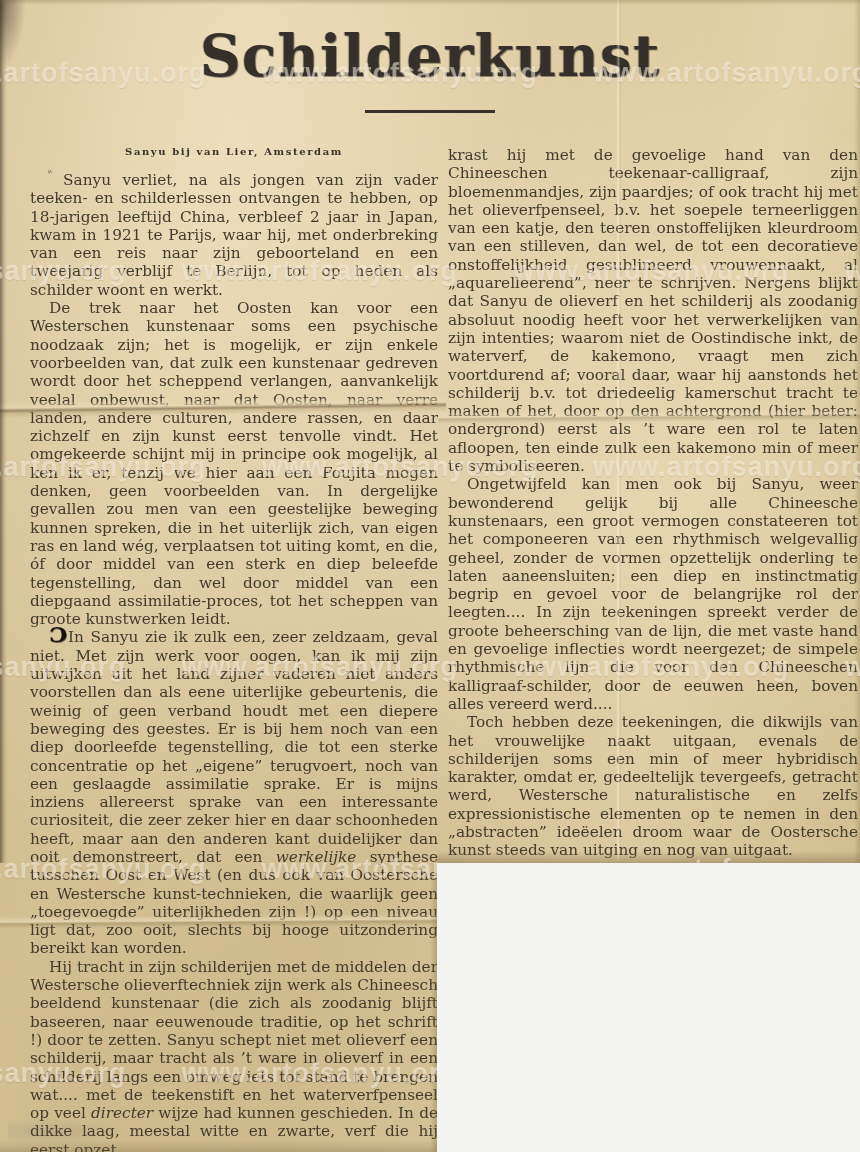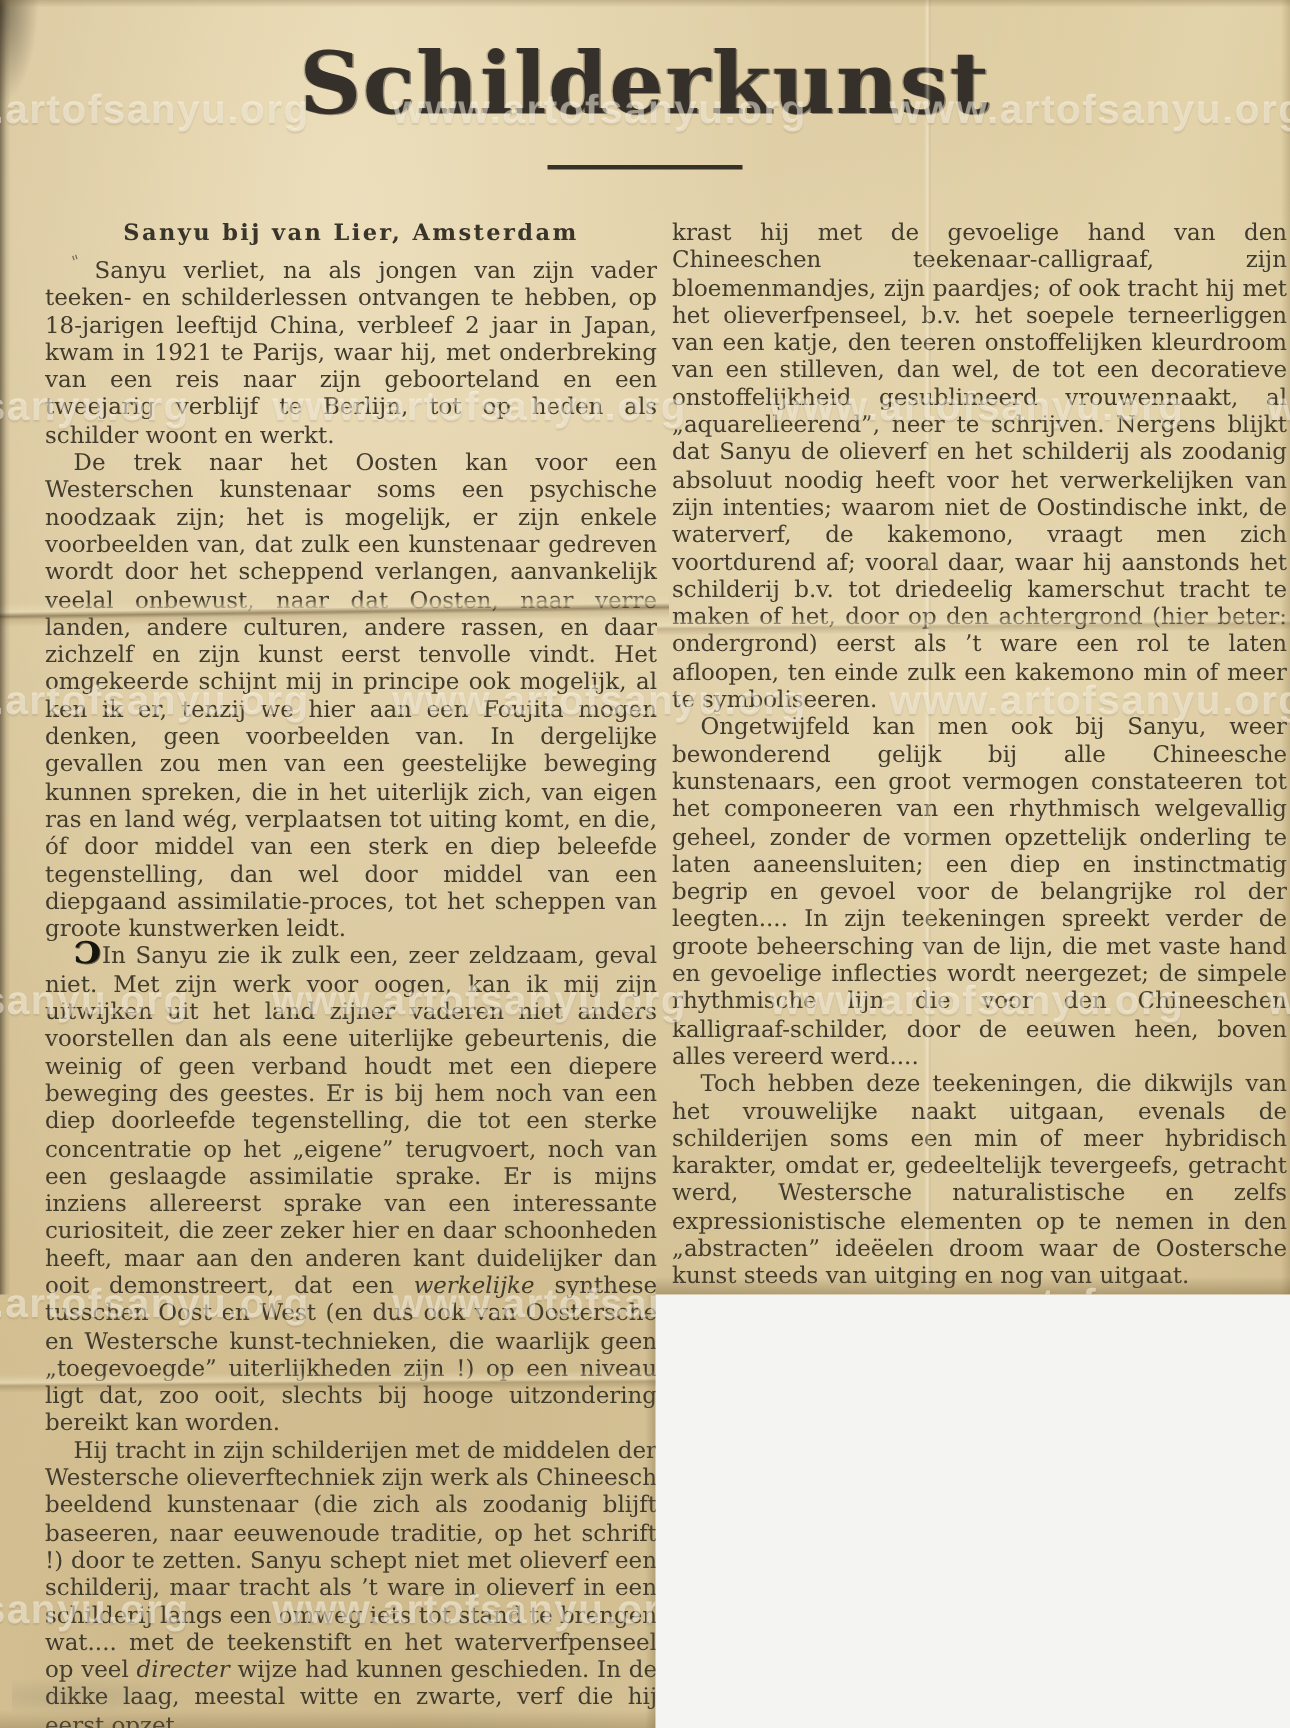--- a/index.html
+++ b/index.html
@@ -46,21 +46,21 @@
     background:linear-gradient(to right, transparent, rgba(255,250,232,0.38) 50%, rgba(140,118,74,0.14) 80%, transparent);}
   
   .title{
     position:absolute;left:0;top:22px;width:860px;margin:0;text-align:center;
     font-size:57px;font-weight:bold;letter-spacing:1px;color:#35312a;
     text-shadow:1px 1px 0 rgba(46,42,34,0.45), -1px 0 0 rgba(46,42,34,0.25);
   }
   .divider{position:absolute;left:365px;top:110px;width:130px;height:3px;background:#363228;}
   .subtitle{
     position:absolute;left:30px;top:146px;width:408px;margin:0;text-align:center;
-    font-size:15px;font-weight:bold;letter-spacing:1.6px;color:#3a352a;
+    font-size:10px;font-weight:bold;letter-spacing:1.6px;color:#3a352a;
   }
   
   .col{position:absolute;font-size:15.3px;line-height:18.3px;color:#423c2e;
     text-align:justify;}
   .col-left{left:30px;top:169px;width:408px;}
   .col-right{left:448px;top:146px;width:410px;}
   .para{margin:0;text-indent:19px;}
   .para.no-indent{text-indent:0;}
   .para i{font-style:italic;}
   .mark-ink{

